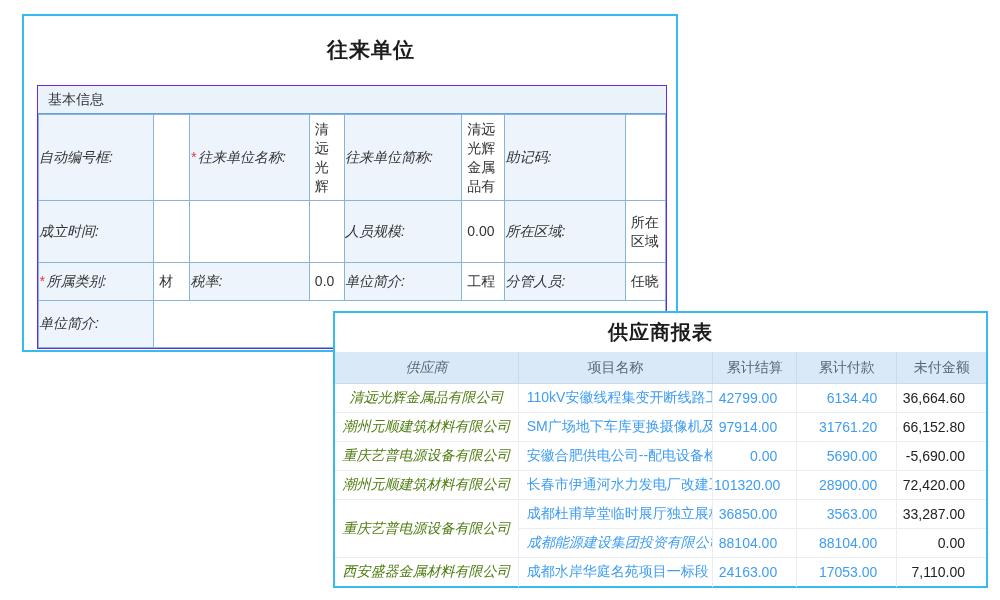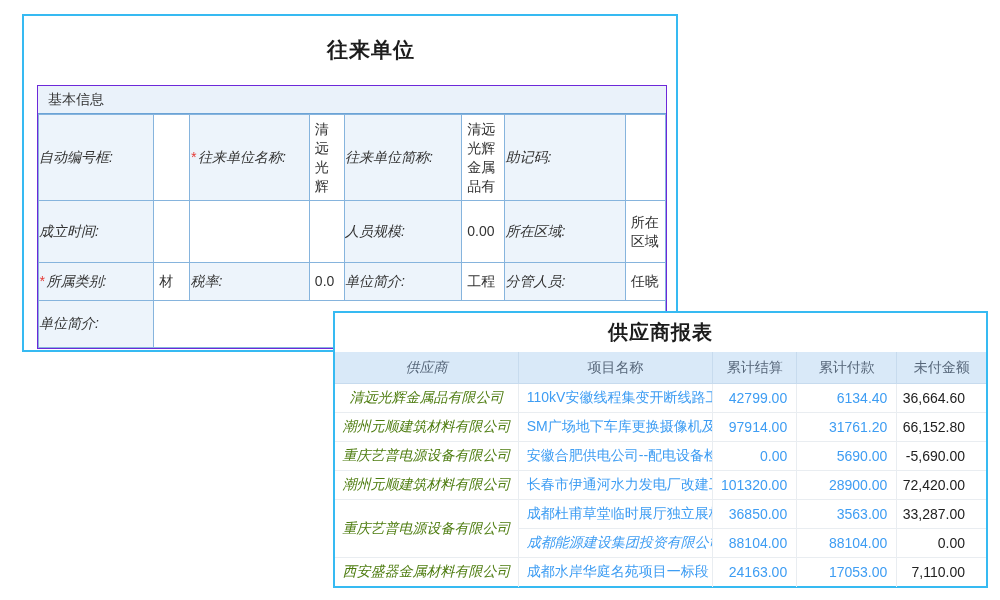--- a/index.html
+++ b/index.html
@@ -36,21 +36,21 @@
   table.report{width:100%;border-collapse:collapse;table-layout:fixed;}
   table.report th{background:#d9e9f8;color:#57677a;font-weight:normal;
     font-size:14px;height:29px;border:1px solid #c7dbee;border-top:none;}
   table.report td{height:29px;font-size:14px;border:1px solid #e9edf1;
     overflow:hidden;box-sizing:border-box;}
   table.report th:first-child, table.report td:first-child{border-left:none;font-style:italic;}
   table.report th:last-child, table.report td:last-child{border-right:none;}
   table.report tr:last-child td{border-bottom:none;}
   .c-supplier{text-align:center;color:#4d7c0f;white-space:nowrap;}
   .c-project{text-align:left;padding-left:8px;color:#3e9df3;white-space:nowrap;}
-  .c-settled,.c-paid{text-align:right;padding-right:9px;color:#3e9df3;white-space:nowrap;}
+  .c-settled,.c-paid{text-align:right;padding-right:19px;color:#3e9df3;white-space:nowrap;}
   .c-unpaid{text-align:right;padding-right:21px;color:#222;white-space:nowrap;}
 </style>
 </head>
 <body>
 
 <div class="panel" id="partner-panel">
   <div class="panel-title">往来单位</div>
 
   <div class="info-box">
     <div class="info-header">基本信息</div>

